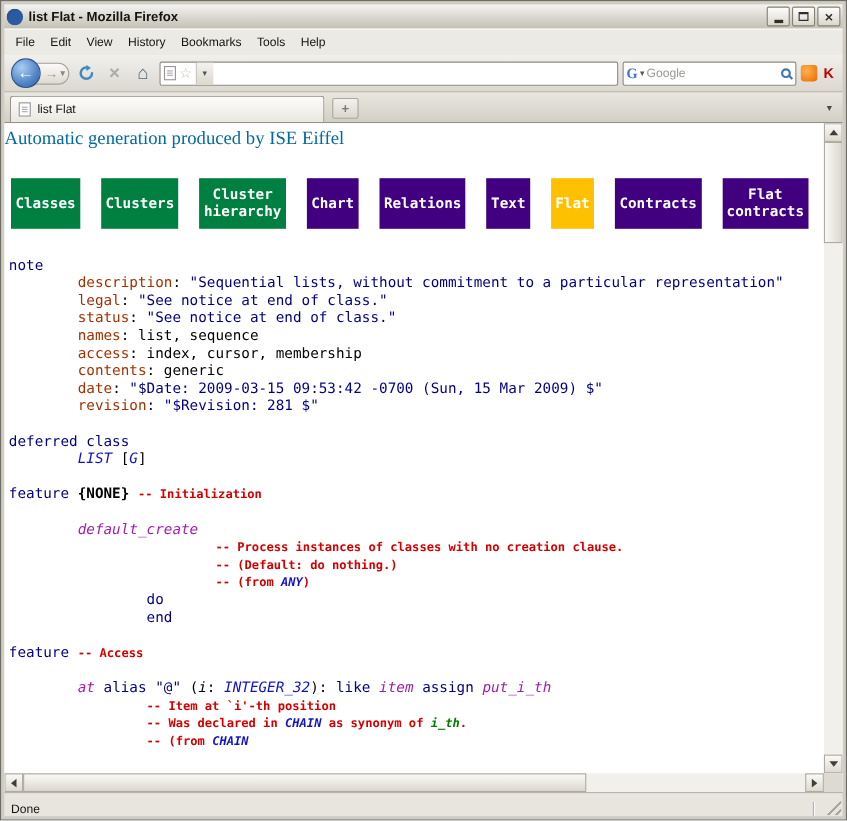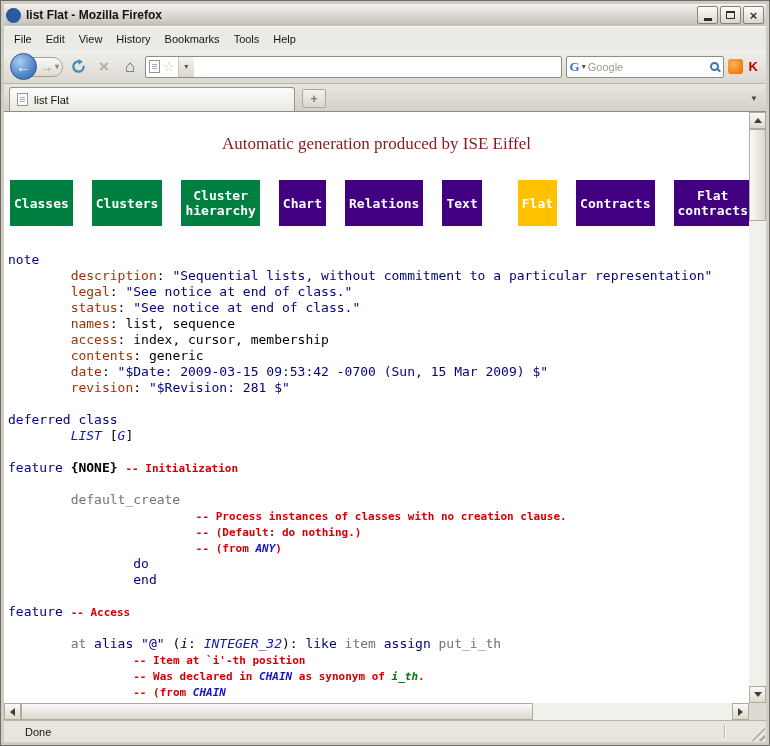--- a/index.html
+++ b/index.html
@@ -81,21 +81,21 @@
   .newtab-btn { width:24px; height:19px; margin:0 0 3px 7px; background:linear-gradient(#F2F1ED,#DBD7CE);
                 border:1px solid #ABA89D; border-radius:2px; display:flex; align-items:center;
                 justify-content:center; color:#7C796F; font-size:12px; font-weight:bold; line-height:1; }
   .tab-list-btn { margin-left:auto; width:18px; height:19px; margin-bottom:3px; display:flex;
                   align-items:center; justify-content:center; font-size:8px; color:#4A4840; }
 
   
   .viewport { flex:1; position:relative; background:#fff; overflow:hidden; }
   .docpage { position:absolute; top:0; left:0; right:17px; bottom:17px; overflow:hidden; background:#fff; }
 
-  .page-heading { font:17px "Liberation Serif",serif; color:#7f1d1d; text-align:center; margin:22px 0 26px; }
+  .page-heading { font:17px "Liberation Serif",serif; color:#0369a1; text-align:left; margin:4px 0 26px; }
 
   .doc-row { display:flex; gap:19px; margin-left:6px; }
   .doc-btn { height:46px; color:#fff; font:bold 13px/15px "DejaVu Sans Mono",monospace;
              display:flex; flex-direction:row; align-items:center; justify-content:center;
              text-align:center; padding:0 4px; }
   .doc-btn.goto { flex-direction:column; align-items:flex-start; justify-content:flex-start;
                   text-align:left; padding:3px 5px; }
   .doc-btn.goto input { width:100%; height:17px; border:1px solid #5A5A5A; margin-top:2px;
                         font:12px "DejaVu Sans Mono",monospace; padding:0 2px; background:#fff; }
   .doc-row>:nth-child(1){width:66px} .doc-row>:nth-child(2){width:72px}
@@ -105,21 +105,21 @@
   .doc-row>:nth-child(9){width:84px} .doc-row>:nth-child(10){width:80px}
 
   .code { margin:26px 0 0 4px; font:13px/16px "DejaVu Sans Mono",monospace; white-space:pre; color:#000; }
   .code-line { height:16px; }
   .tk-kw  { color:#000080; font-weight:normal; }
   .tk-tag { color:#A33100; }
   .tk-str { color:#000080; }
   .tk-pl  { color:#000; }
   .tk-plb { color:#000; font-weight:bold; }
   .tk-cls { color:#1212C8; font-style:italic; }
-  .tk-feat{ color:#737373; }
+  .tk-feat{ color:#a21caf; font-style:italic; }
   .tk-arg { color:#000; font-style:italic; }
   .tk-cmt { color:#D40000; font-size:11px; font-weight:bold; }
   .tk-cmtc{ color:#1212C8; font-size:11px; font-weight:bold; font-style:italic; }
   .tk-cmtf{ color:#007D00; font-size:11px; font-weight:bold; font-style:italic; }
 
   
   .vscroll { position:absolute; top:0; right:0; bottom:17px; width:17px; background:#F2F0EA; }
   .hscroll { position:absolute; left:0; right:17px; bottom:0; height:17px; background:#F2F0EA;
              display:flex; }
   .sb-corner { position:absolute; right:0; bottom:0; width:17px; height:17px; background:#DDDAD2; }
@@ -132,21 +132,21 @@
   .h-track { flex:1; position:relative; }
   .h-thumb { position:absolute; left:0; top:0; height:17px; width:72%;
              background:linear-gradient(#FAF9F7,#DCD8CE); border:1px solid #AEAB9F; }
   .t-up    { width:0;height:0;border-left:4px solid transparent;border-right:4px solid transparent;border-bottom:5px solid #3F3E37; }
   .t-down  { width:0;height:0;border-left:4px solid transparent;border-right:4px solid transparent;border-top:5px solid #3F3E37; }
   .t-left  { width:0;height:0;border-top:4px solid transparent;border-bottom:4px solid transparent;border-right:5px solid #3F3E37; }
   .t-right { width:0;height:0;border-top:4px solid transparent;border-bottom:4px solid transparent;border-left:5px solid #3F3E37; }
 
   
   .statusbar { height:22px; flex:0 0 22px; background:#E8E5DE; border-top:1px solid #B6B3AA;
-               display:flex; align-items:center; padding:0 21px; font-size:11px; color:#15150F;
+               display:flex; align-items:flex-end; padding:0 6px; font-size:11px; color:#15150F;
                position:relative; }
   .status-divider { width:1px; height:13px; background:#B6B3AA; box-shadow:1px 0 0 #FBFAF8;
                     margin-left:auto; margin-right:20px; }
   .resize-grip { position:absolute; right:1px; bottom:1px; width:14px; height:14px;
                  background:repeating-linear-gradient(135deg,#A9A69B 0 2px,transparent 2px 5px);
                  clip-path:polygon(100% 0,100% 100%,0 100%); }
 </style>
 </head>
 <body>
 
@@ -248,21 +248,21 @@
           </div>
           <div class="doc-btn" style="background: rgb(64, 0, 128); justify-content: flex-end;">
             <span>Chart</span>
           </div>
           <div class="doc-btn" style="background: rgb(64, 0, 128);">
             <span>Relations</span>
           </div>
           <div class="doc-btn" style="background: rgb(64, 0, 128);">
             <span>Text</span>
           </div>
-          <div class="doc-btn" style="background: rgb(255, 192, 0); margin-left: 17px;">
+          <div class="doc-btn" style="background: rgb(255, 192, 0);">
             <span>Flat</span>
           </div>
           <div class="doc-btn" style="background: rgb(64, 0, 128);">
             <span>Contracts</span>
           </div>
           <div class="doc-btn" style="background: rgb(64, 0, 128);">
             <span>Flat contracts</span>
           </div>
           <div class="doc-btn goto" style="background: #b91c1c;">
             <span>Go to:</span>

